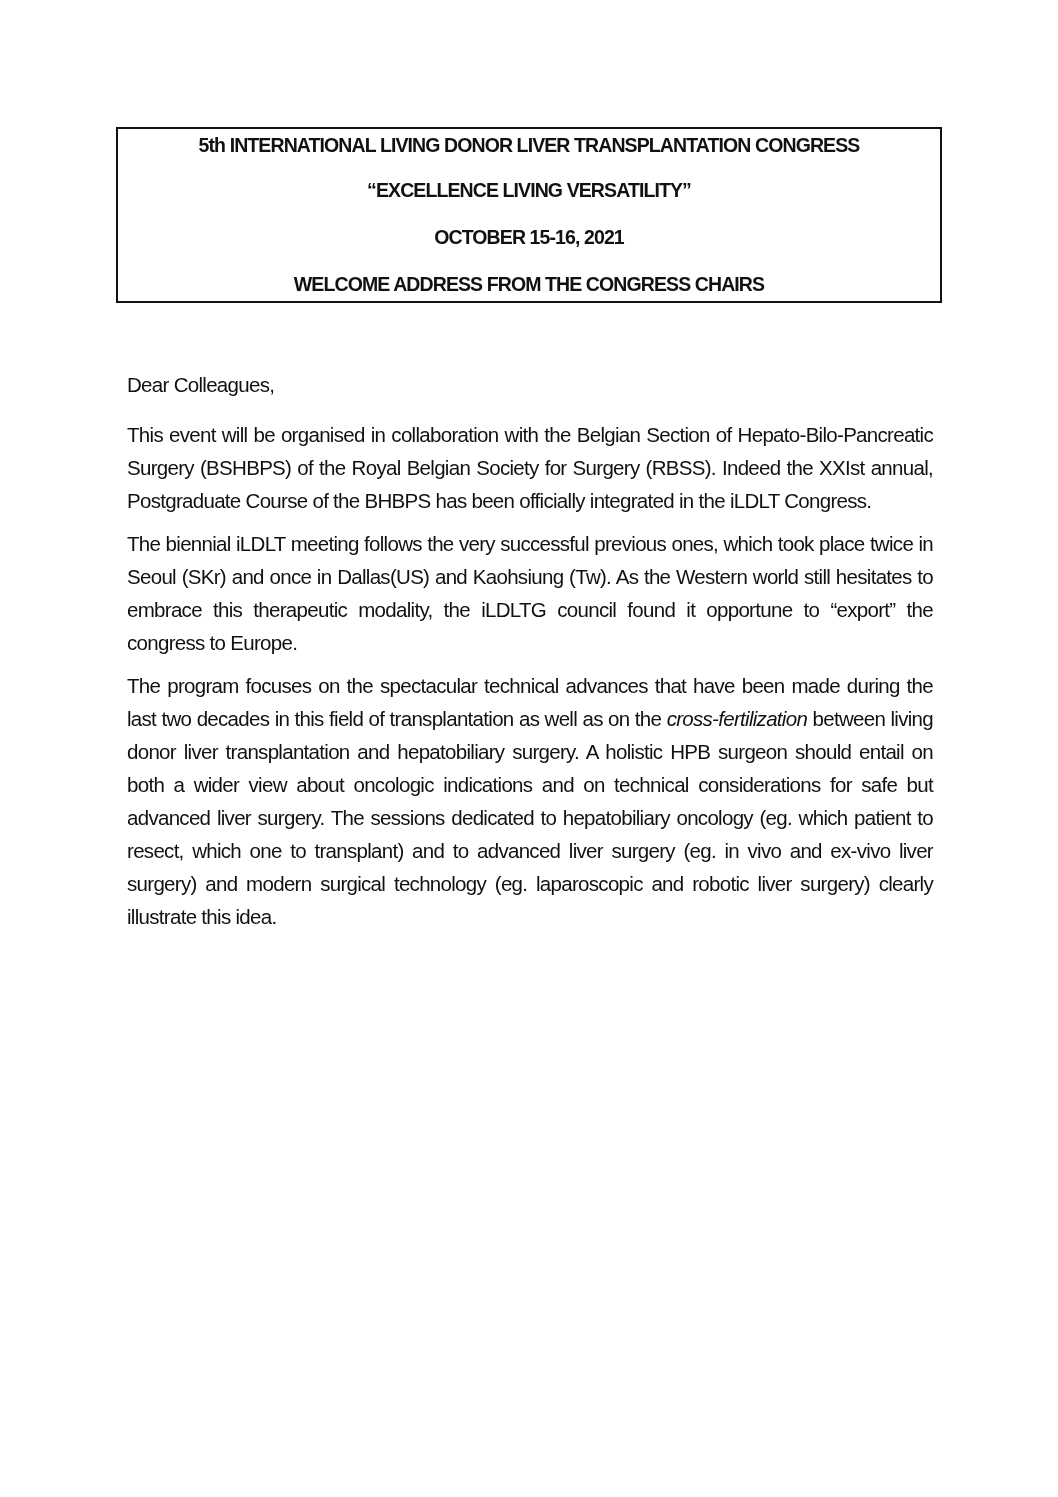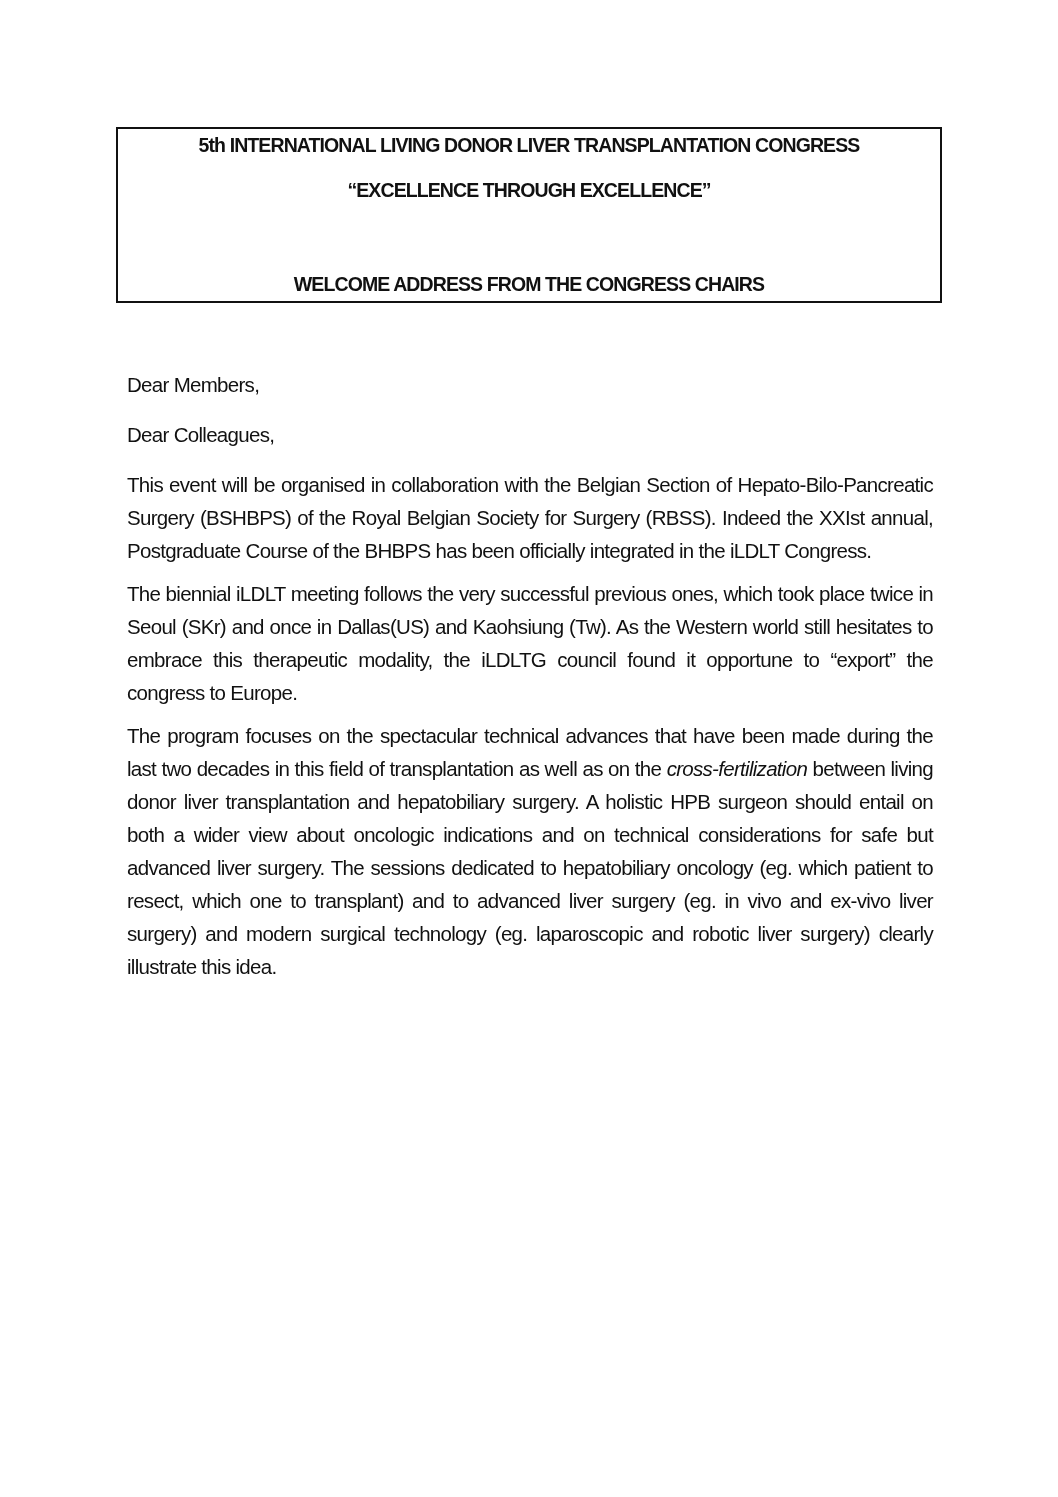--- a/index.html
+++ b/index.html
@@ -14,23 +14,23 @@
        margin:0 0 10px 0; }
   .salute { margin:0 0 17px 0; text-align:left; }
   .last { text-align-last:justify; }
   em { font-style:italic; }
 </style>
 </head>
 <body>
 
 <div class="title-box">
   <div class="title-line" style="top:5px">5th INTERNATIONAL LIVING DONOR LIVER TRANSPLANTATION CONGRESS</div>
-  <div class="title-line" style="top:50px">“EXCELLENCE THROUGH EXCELLENCE”</div>
+  <div class="title-line" style="top:50px">“EXCELLENCE LIVING VERSATILITY”</div>
+  <div class="title-line" style="top:97px">OCTOBER 15-16, 2021</div>
   <div class="title-line" style="top:144px">WELCOME ADDRESS FROM THE CONGRESS CHAIRS</div>
 </div>
 
 <div class="body">
-  <p class="p salute">Dear Members,</p>
   <p class="p salute">Dear Colleagues,</p>
   <p class="p">This event will be organised in collaboration with the Belgian Section of Hepato-Bilo-Pancreatic Surgery (BSHBPS) of the Royal Belgian Society for Surgery (RBSS). Indeed the XXIst annual, Postgraduate Course of the BHBPS has been officially integrated in the iLDLT Congress.</p>
   <p class="p">The biennial iLDLT meeting follows the very successful previous ones, which took place twice in Seoul (SKr) and once in Dallas(US) and Kaohsiung (Tw). As the Western world still hesitates to embrace this therapeutic modality, the iLDLTG council found it opportune to “export” the congress to Europe.</p>
   <p class="p"><span>The program focuses on the spectacular technical advances that have been made during the last two decades in this field of transplantation as well as on the </span><em>cross-fertilization</em><span> between living donor liver transplantation and hepatobiliary surgery. A holistic HPB surgeon should entail on both a wider view about oncologic indications and on technical considerations for safe but advanced liver surgery. The sessions dedicated to hepatobiliary oncology (eg. which patient to resect, which one to transplant) and to advanced liver surgery (eg. in vivo and ex-vivo liver surgery) and modern surgical technology (eg. laparoscopic and robotic liver surgery) clearly illustrate this idea.</span></p>
 </div>
 
 </body></html>

